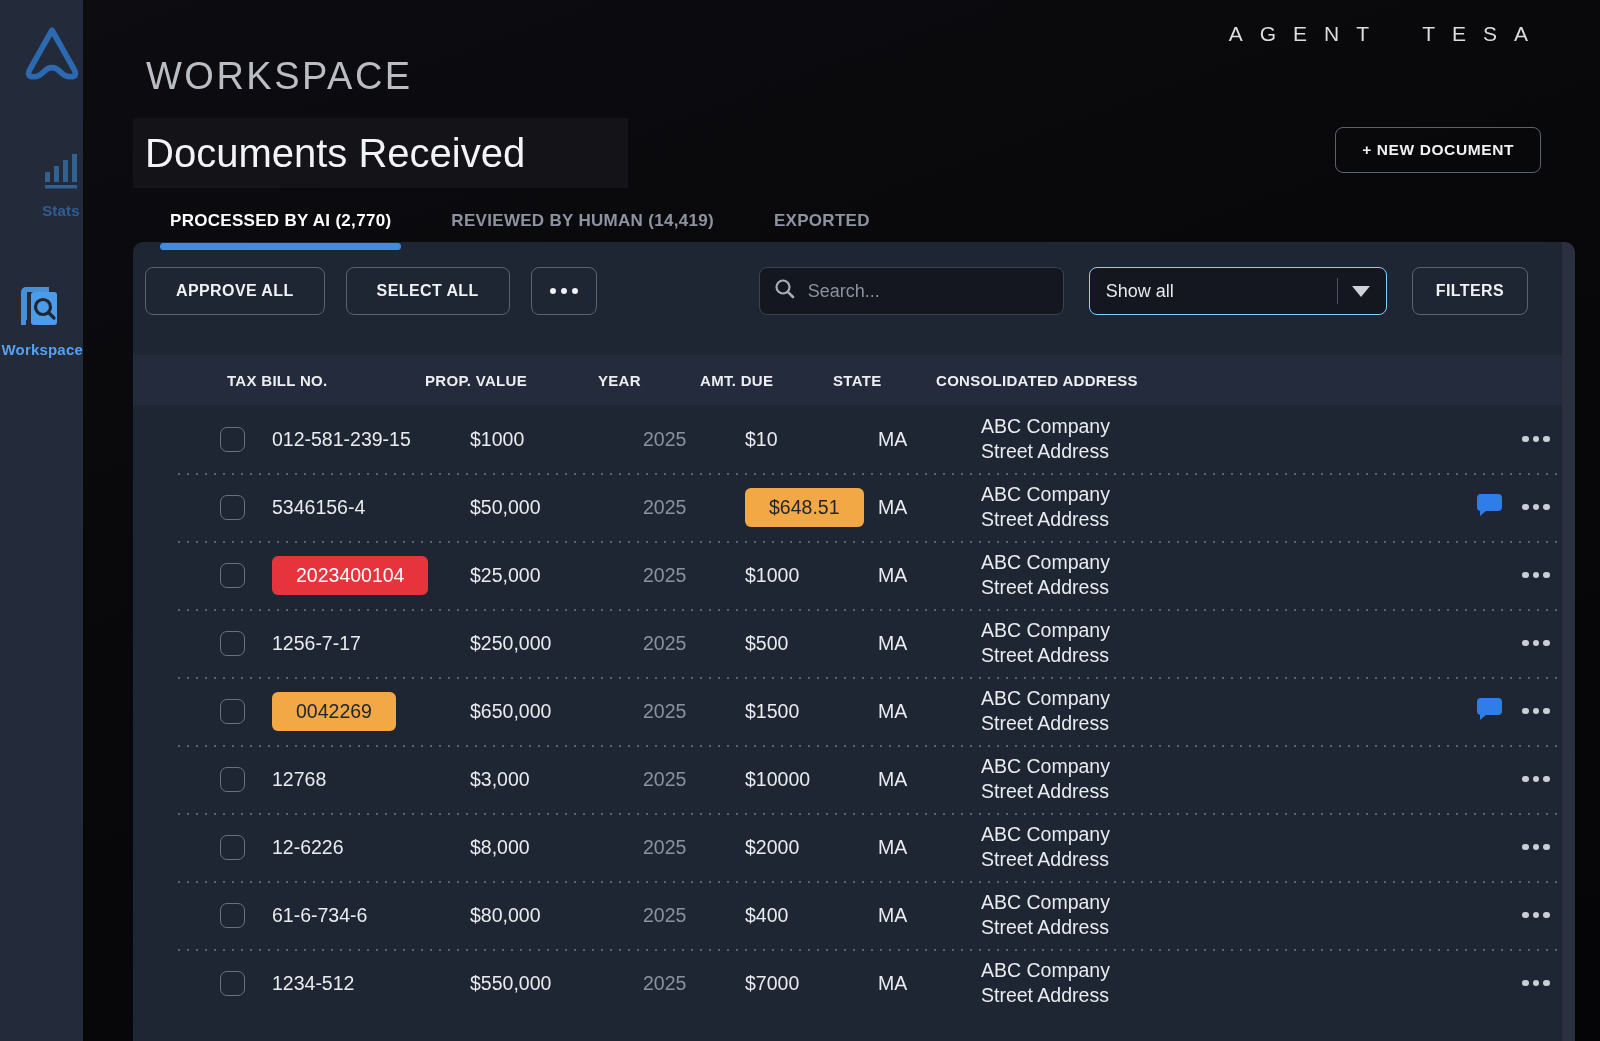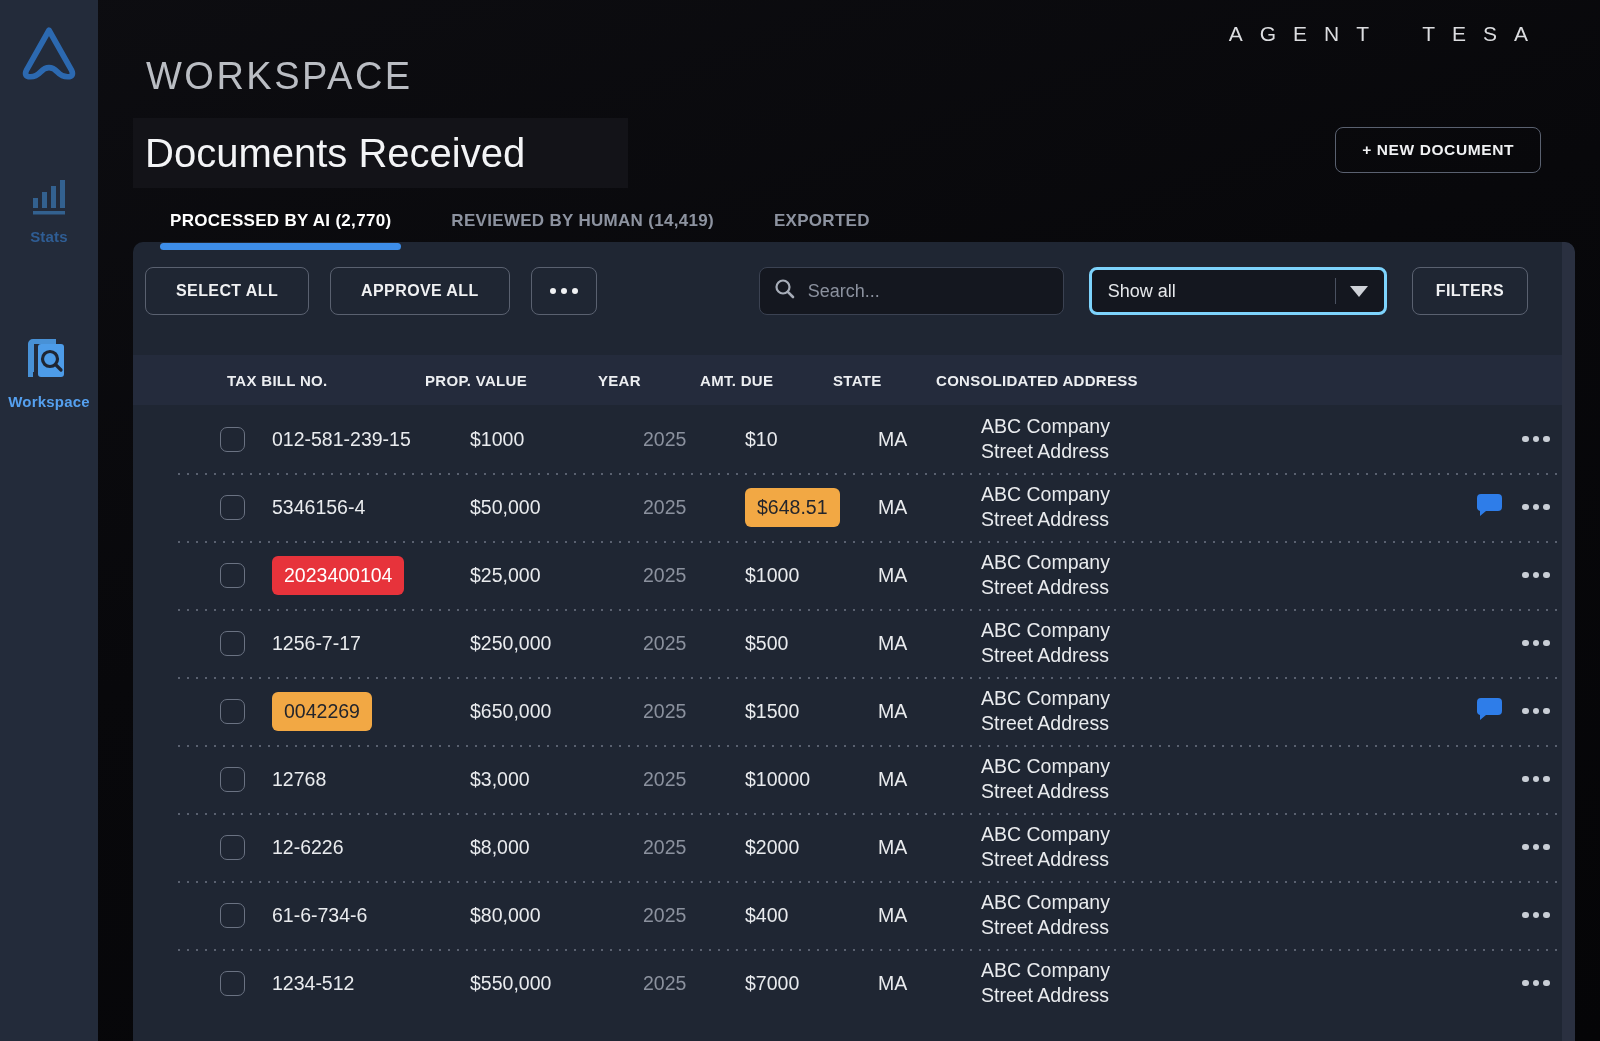--- a/index.html
+++ b/index.html
@@ -6,23 +6,23 @@
   html,body { width:1600px; height:1041px; overflow:hidden; }
   body {
     font-family:"Liberation Sans","DejaVu Sans",sans-serif;
     background:linear-gradient(160deg,#0d0d11 0%,#08080b 45%,#050507 100%);
     color:#e9ebee;
     position:relative;
   }
 
   
   .sidebar {
-    position:absolute; left:0; top:0; width:98px; height:1041px;
+    position:absolute; left:0; top:0; width:83px; height:1041px;
     background:#232b3a; z-index:5;
-    display:flex; flex-direction:column; align-items:center;gap:26px;
+    display:flex; flex-direction:column; align-items:flex-end;
   }
   .logo { margin-top:22px; }
   .nav-item { margin-top:64px; display:flex; flex-direction:column; align-items:center; cursor:pointer; }
   .nav-item .nav-label { font-size:15px; font-weight:700; margin-top:8px; letter-spacing:.2px; }
   .nav-item.dim .nav-label { color:#2f5d94; }
   .nav-item.active .nav-label { color:#55a0ef; }
 
   
   .main { position:absolute; left:98px; top:0; right:0; height:1041px; }
   .brandmark {
@@ -89,21 +89,21 @@
     margin-left:auto; width:305px; height:48px; border:1px solid #3b4252; border-radius:8px;
     background:#14171f; display:flex; align-items:center; padding:12px 14px; gap:12px;
   }
   .search-box input {
     background:transparent; border:none; outline:none; color:#cfd2d8;
     font-size:18px; width:100%; font-family:inherit;
   }
   .search-box input::placeholder { color:#8b919e; }
 
   .dropdown {
-    margin-left:25px; width:298px; height:48px; border:3px solid #7dd3fc; border-radius:8px;
+    margin-left:25px; width:298px; height:48px; border:1px solid #7dd3fc; border-radius:8px;
     background:#14171f; display:flex; align-items:center; padding:0 16px; cursor:pointer;
   }
   .dropdown .dd-value { font-size:18px; color:#e6e8eb; flex:1; }
   .dropdown .dd-sep { width:1px; height:26px; background:#4a5160; margin-right:14px; }
   .dd-caret { width:0; height:0; border-left:9px solid transparent; border-right:9px solid transparent; border-top:11px solid #cfd2d8; }
 
   .filters-btn { margin-left:25px; padding:4px 23px; }
 
   
   .grid-row {
@@ -119,21 +119,21 @@
   .row:not(:first-child) {
     background-image:repeating-linear-gradient(to right,#5a6170 0 2px,transparent 2px 9px);
     background-size:100% 2px; background-repeat:no-repeat; background-position:top left;
   }
   .checkbox {
     width:25px; height:25px; border:1.5px solid #6a7282; border-radius:7px;
     background:transparent; cursor:pointer;
   }
   .cell { font-size:19.5px; color:#e9ebee; }
   .cell.year { color:#8b919e; }
-  .badge { display:inline-block; padding:8px 12px; border-radius:6px; font-size:19.5px; }
+  .badge { display:inline-block; padding:8px 24px; border-radius:6px; font-size:19.5px; }
   .badge.red { background:#e7333b; color:#ffffff; }
   .badge.orange { background:#f2a844; color:#23252c; }
   .addr { font-size:19.5px; line-height:1.26; color:#e9ebee; }
   .comment-cell { display:flex; align-items:center; }
   .menu-btn { display:flex; gap:4px; cursor:pointer; padding:6px 0; }
   .menu-btn .dot { width:6.5px; height:6.5px; border-radius:50%; background:#c9ced6; }
 </style>
 </head>
 <body>
 
@@ -184,22 +184,22 @@
 
   <nav class="tabs" id="tabs">
       <div class="tab active">PROCESSED BY AI (2,770)</div>
       <div class="tab">REVIEWED BY HUMAN (14,419)</div>
       <div class="tab">EXPORTED</div>
     </nav>
 
   <section class="panel">
 
     <div class="toolbar">
+      <button class="tb-btn">APPROVE ALL</button>
       <button class="tb-btn">SELECT ALL</button>
-      <button class="tb-btn">APPROVE ALL</button>
       <button class="tb-btn more-btn" aria-label="more">
         <span class="dot"></span>
         <span class="dot"></span>
         <span class="dot"></span>
       </button>
 
       <div class="search-box">
         <span>
           <svg width="22" height="22" viewBox="0 0 22 22">
             <circle cx="9" cy="9" r="6.5" fill="none" stroke="#a7adb8" stroke-width="2.2"></circle>

